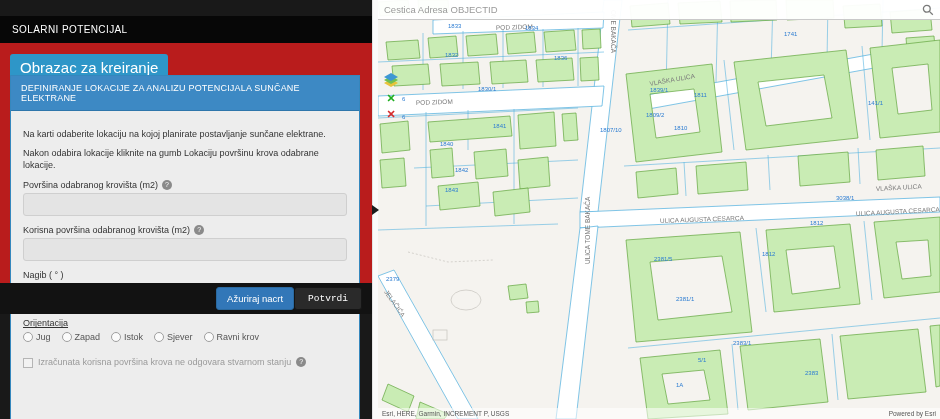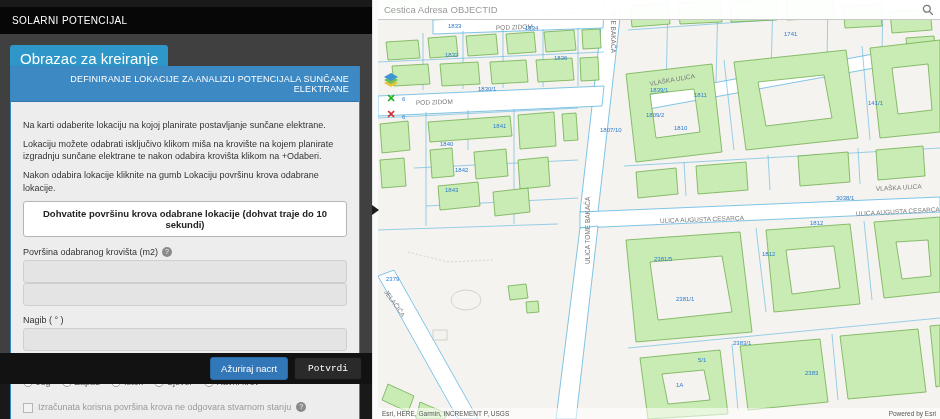--- a/index.html
+++ b/index.html
@@ -1,49 +1,49 @@
 <!DOCTYPE html>
 <html><head>
 <meta charset="utf-8">
 <style>
   * { margin:0; padding:0; box-sizing:border-box; }
   html,body { font-family:"Liberation Sans", sans-serif; }
   .root { position:relative; width:940px; height:419px; overflow:hidden; background:#191919; }
 
   
-  .panel-wrap { position:absolute; left:0; top:7px; width:372px; height:377px; background:#404040; }
+  .panel-wrap { position:absolute; left:0; top:16px; width:372px; height:298px; background:#b91c1c; }
   .app-header { height:27px; background:#070707; color:#fff; font-size:10px; line-height:27px;
                 padding:0 12px; letter-spacing:.4px; }
   .tab { position:absolute; left:10px; top:38px; background:#2e96c8; color:#fff; font-size:15px;
          padding:5px 10px 6px; border-radius:3px 3px 0 0; cursor:pointer; }
   .form-panel { position:absolute; left:10px; top:59px; width:350px; height:370px;
                 background:#ededed; border:1px solid #3587bd; }
   .panel-head { background:#3d89c4; color:#fff; font-size:9px; padding:7px 10px;
-                border-bottom:1px solid #2e76ab; letter-spacing:.2px;text-align:right; }
+                border-bottom:1px solid #2e76ab; letter-spacing:.2px; }
   .panel-body { padding:10px 12px 0; font-size:9px; color:#333; }
   .panel-body p { margin:7px 0 7px; line-height:1.35; }
   .fetch-btn { display:block; width:100%; background:#fff; border:1px solid #b5b5b5; border-radius:3px;
                font-size:9.5px; font-weight:bold; color:#222; padding:6px 6px; text-align:center;
                margin:4px 0 10px; cursor:pointer; font-family:inherit; }
   .field-label { font-size:9px; color:#333; margin:9px 0 3px; display:flex; align-items:center; gap:4px; }
   .help { width:10px; height:10px; border-radius:50%; background:#8a8a8a; color:#fff; font-size:7px;
           line-height:10px; text-align:center; display:inline-block; flex:none; cursor:pointer; }
   .help::before { content:"?"; }
   .text-input { width:100%; height:23px; background:#e4e4e4; border:1px solid #cfcfcf; border-radius:3px; }
   .orient-label { font-size:9px; color:#333; margin:12px 0 4px;text-decoration:underline; }
   .orient-row { display:flex; gap:11px; font-size:9px; color:#555; align-items:center; flex-wrap:wrap; }
   .orient-row label { display:flex; align-items:center; gap:3px; cursor:pointer; }
   .radio { width:10px; height:10px; border:1px solid #9f9f9f; border-radius:50%; background:#fbfbfb;
            display:inline-block; flex:none; }
   .check-row { margin-top:15px; display:flex; gap:5px; align-items:flex-start; color:#9a9a9a;
                font-size:9px; cursor:pointer; }
   .checkbox { width:10px; height:10px; border:1px solid #b5b5b5; background:#f2f2f2; display:inline-block;
               flex:none; margin-top:1px; }
   .panel-footer { position:absolute; left:0; bottom:0; width:372px; height:31px; background:#121212;
-                  display:flex; justify-content:flex-end; align-items:center; gap:6px;
+                  display:flex; justify-content:flex-end; align-items:center; gap:0;
                   padding:0 10px; z-index:10; }
   .btn-update { background:#3277b8; color:#fff; font-size:9.5px; padding:5px 10px; border-radius:3px;
                 border:1px solid #2a699f; cursor:pointer; font-family:inherit; }
   .btn-confirm { background:#2a2a2a; color:#fff; font-size:9.5px; padding:5px 13px; border-radius:3px;
                  border:1px solid #151515; cursor:pointer; font-family:Liberation Mono, monospace; }
 
   
   .splitter { position:absolute; left:372px; top:0; width:6px; height:419px; background:#fafafa;
               border-left:1px solid #e4e4e4; z-index:6; }
   .collapse-arrow { position:absolute; left:372px; top:205px; width:0; height:0;
@@ -77,31 +77,33 @@
 
   <div class="panel-wrap">
     <div class="app-header">SOLARNI POTENCIJAL</div>
 
     <div class="tab">Obrazac za kreiranje</div>
 
     <div class="form-panel">
       <div class="panel-head">DEFINIRANJE LOKACIJE ZA ANALIZU POTENCIJALA SUNČANE ELEKTRANE</div>
       <div class="panel-body">
         <p>Na karti odaberite lokaciju na kojoj planirate postavljanje sunčane elektrane.</p>
-        <p>Lokaciju možete odabrati isključivo klikom miša na krovište na kojem planirate izgradnju sunčane elektrane te nakon odabira krovišta klikom na +Odaberi.</p>
         <p>Nakon odabira lokacije kliknite na gumb Lokaciju površinu krova odabrane lokacije.</p>
 
-        <button class="fetch-btn">Dohvatite površinu krova odabrane lokacije (dohvat traje do 10 sekundi)</button>
 
         <div class="field-label">
           <span>Površina odabranog krovišta (m2)</span>
           <span class="help"></span>
         </div>
         <input class="text-input" type="text" value="" style="">
 
+        <div class="field-label">
+          <span>Korisna površina odabranog krovišta (m2)</span>
+          <span class="help"></span>
+        </div>
         <input class="text-input" type="text" value="" style="">
 
         <div class="field-label">
           <span>Nagib ( ° )</span>
         </div>
         <input class="text-input" type="text" value="" style="">
 
         <div class="orient-label">Orijentacija</div>
         <div class="orient-row">
           <label>

